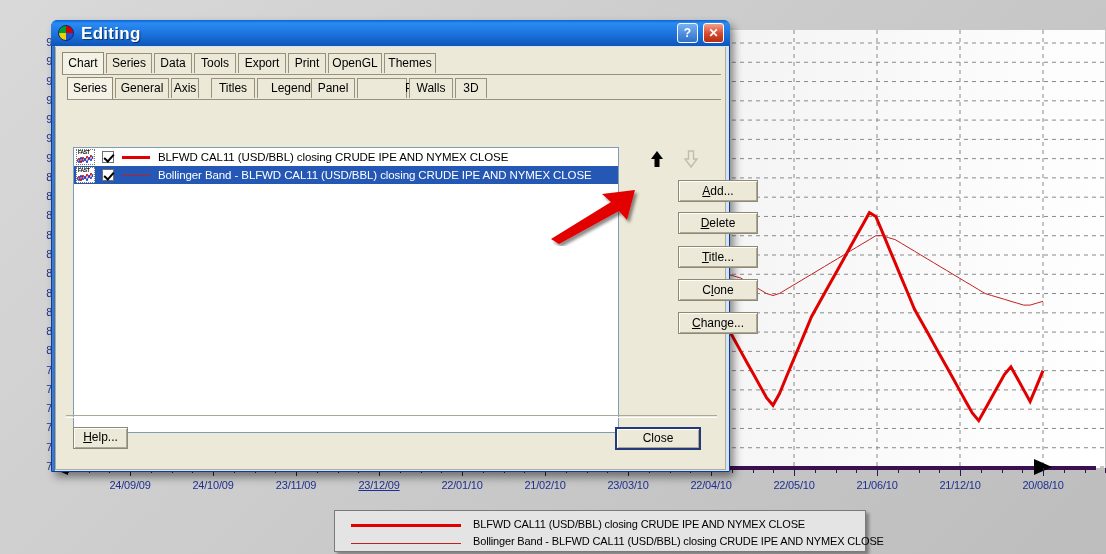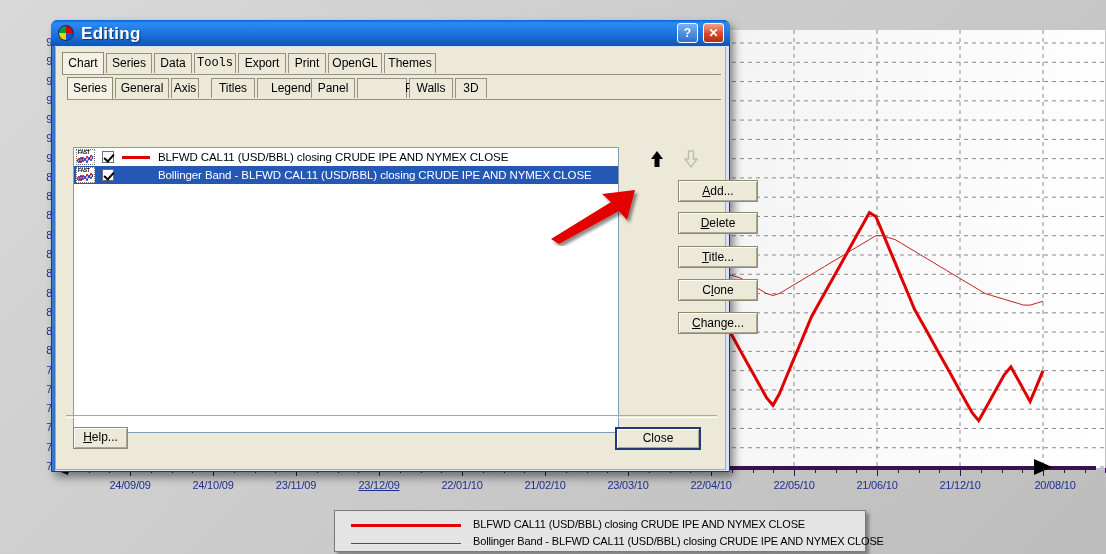--- a/index.html
+++ b/index.html
@@ -309,21 +309,21 @@
       <span style="left: 213px;">24/10/09</span>
       <span style="left: 296px;">23/11/09</span>
       <span style="left: 379px; text-decoration: underline;">23/12/09</span>
       <span style="left: 462px;">22/01/10</span>
       <span style="left: 545px;">21/02/10</span>
       <span style="left: 628px;">23/03/10</span>
       <span style="left: 711px;">22/04/10</span>
       <span style="left: 794px;">22/05/10</span>
       <span style="left: 877px;">21/06/10</span>
       <span style="left: 960px;">21/12/10</span>
-      <span style="left: 1043px; margin-left: 12px;">20/08/10</span>
+      <span style="left: 1043px;">20/08/10</span>
     </div>
 
   <div id="chart-legend">
     <div class="legend-row" style="top:5px;">
       <div class="swatch" style="border-top:3px solid #e00000;"></div>
       <div class="lbl">BLFWD CAL11 (USD/BBL) closing CRUDE IPE AND NYMEX CLOSE</div>
     </div>
     <div class="legend-row" style="top:22px;">
       <div class="swatch" style="border-top:1px solid #c02020;top:10px;"></div>
       <div class="lbl">Bollinger Band - BLFWD CAL11 (USD/BBL) closing CRUDE IPE AND NYMEX CLOSE</div>
@@ -340,21 +340,21 @@
     <div class="tb-btn tb-help">?</div>
     <div class="tb-btn tb-close">✕</div>
   </div>
 
   <div class="dlg-body">
 
     <div class="tabrow" id="tabrow-primary" style="left:6px;top:6px;">
         <div class="tab active" style="left: 0px; width: 42px;">Chart</div>
         <div class="tab" style="left: 44px; width: 46px;">Series</div>
         <div class="tab" style="left: 92px; width: 38px;">Data</div>
-        <div class="tab" style="left: 132px; width: 42px; font-family: Liberation Mono, monospace;">Tools</div>
+        <div class="tab" style="left: 132px; width: 42px;">Tools</div>
         <div class="tab" style="left: 176px; width: 48px;">Export</div>
         <div class="tab" style="left: 226px; width: 38px;">Print</div>
         <div class="tab" style="left: 266px; width: 54px;">OpenGL</div>
         <div class="tab" style="left: 322px; width: 52px;">Themes</div>
       </div>
     <div class="tabrow-line" id="tabline-primary" style="left:6px;top:27px;width:659px;"></div>
 
     <div class="tabrow" id="tabrow-secondary" style="left:11px;top:31px;">
         <div class="tab active" style="left: 0px; width: 46px;">Series</div>
         <div class="tab" style="left: 48px; width: 54px;">General</div>

